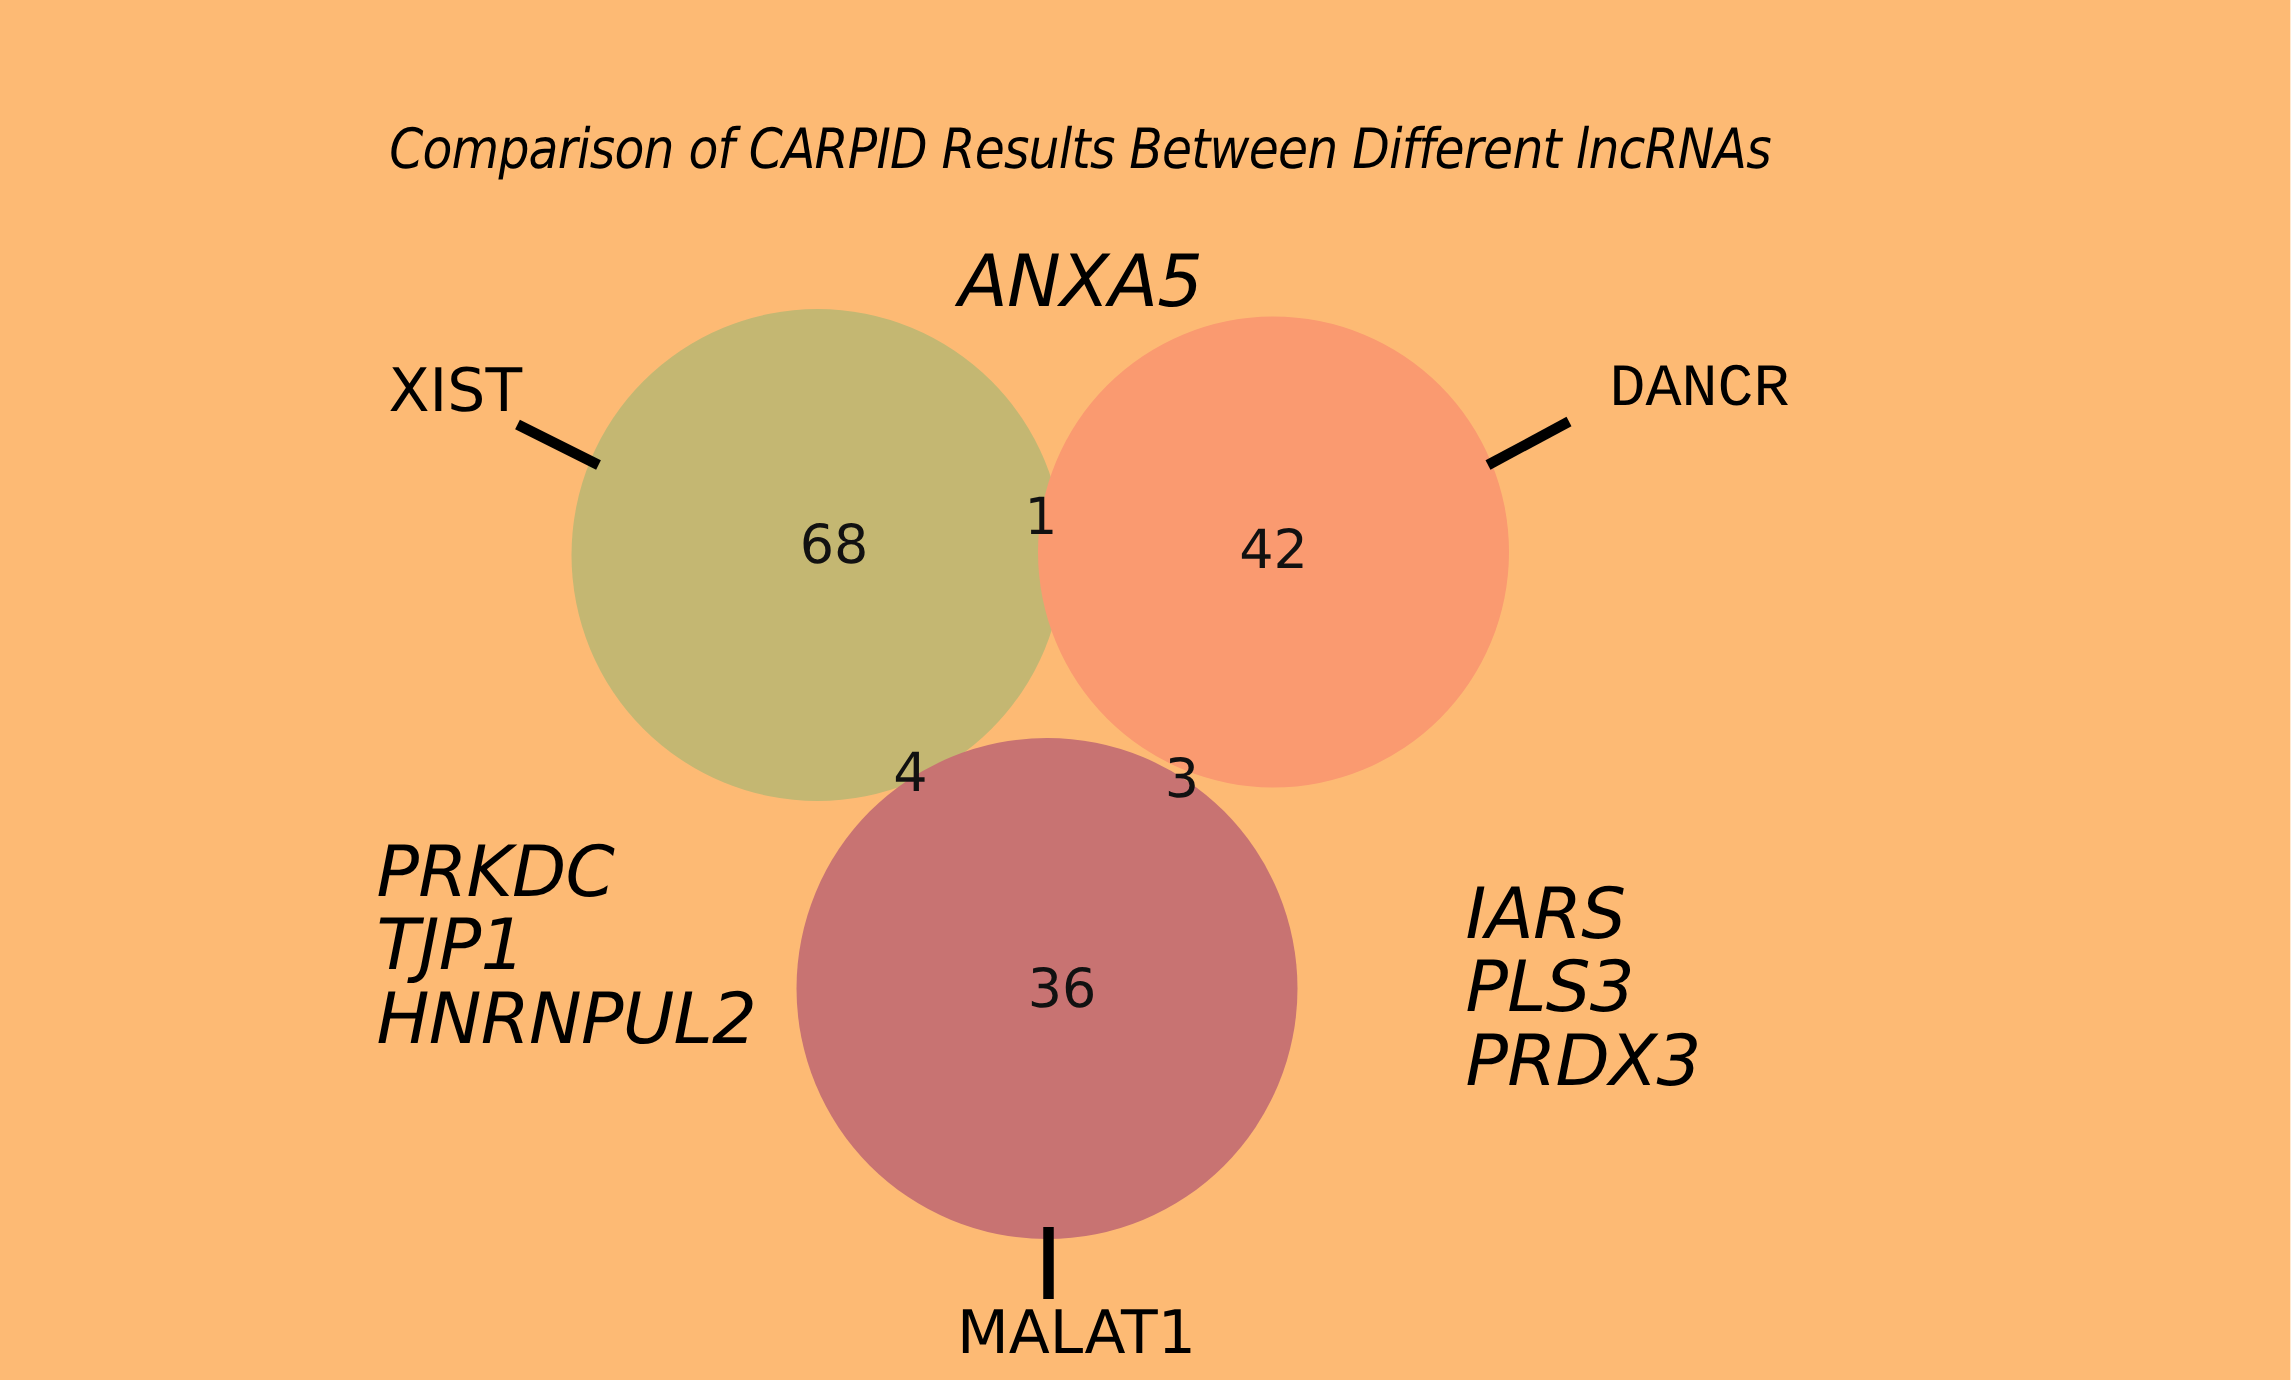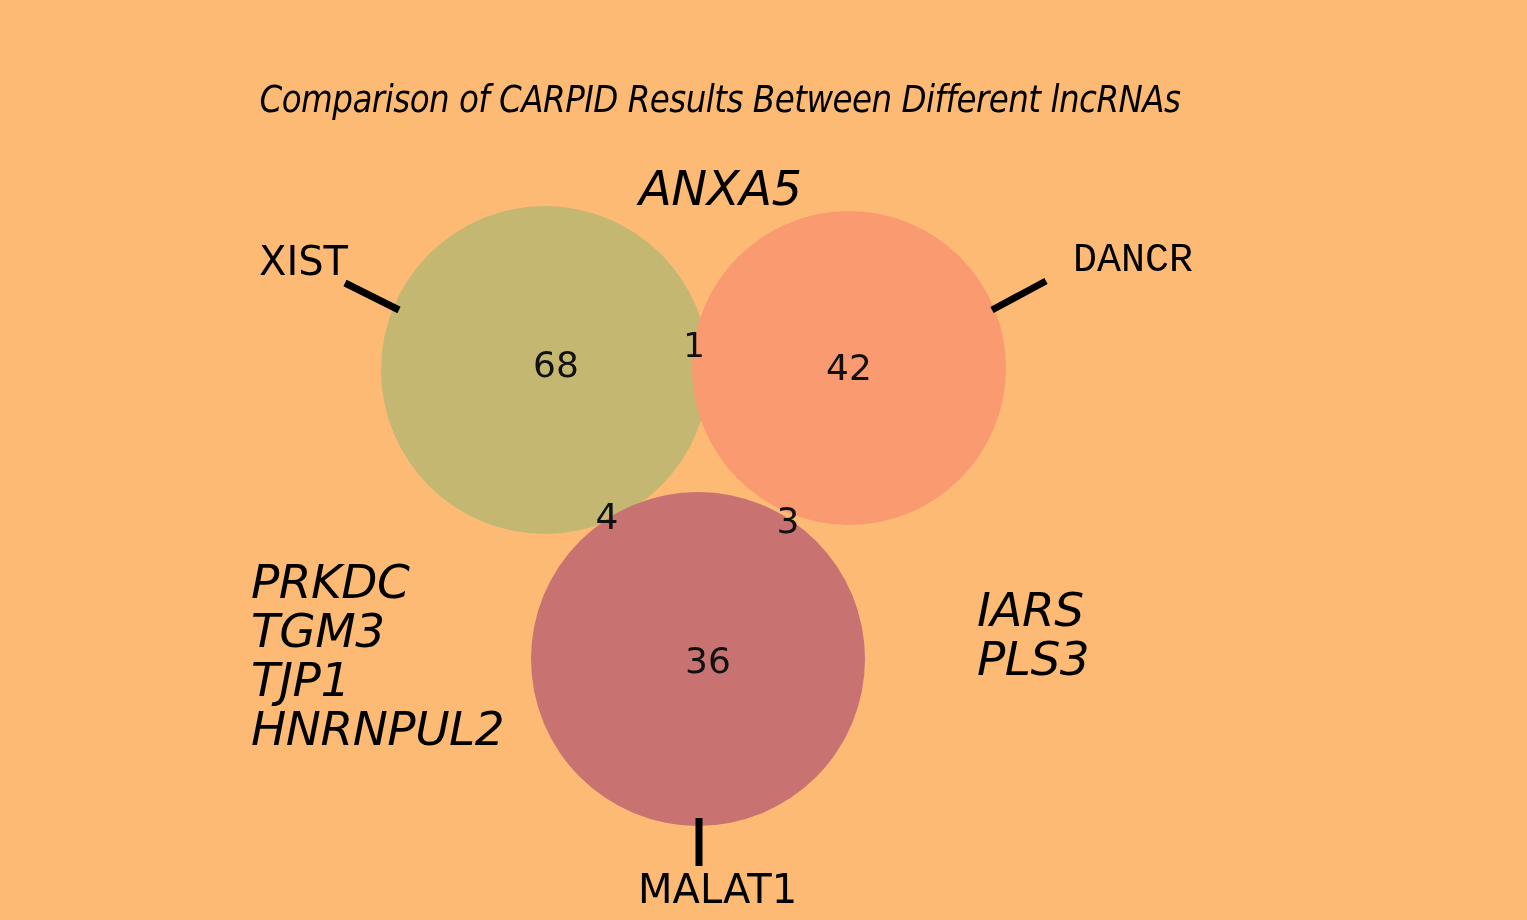--- a/index.html
+++ b/index.html
@@ -118,23 +118,23 @@
   <div class="venn-count" style="left:788px; top:520px;">3</div>
 
   <div class="set-label" style="left:259px; top:238px;">XIST</div>
   <div class="set-label" style="left:1073px; top:238px;font-family:Liberation Mono, monospace;">DANCR</div>
   <div class="set-label" style="left:622px; top:866px;margin-left:16px;">MALAT1</div>
 
   <div class="gene-label" style="left:639px; top:160px;">ANXA5</div>
 
   <div class="gene-list" style="left:251px; top:557px;">
     <div>PRKDC</div>
-    <div>TGM3</div>
     <div>TJP1</div>
     <div>HNRNPUL2</div>
   </div>
 
   <div class="gene-list" style="left:977px; top:557px;margin-top:28px;">
     <div>IARS</div>
     <div>PLS3</div>
+    <div>PRDX3</div>
   </div>
 
 </div>
 
 </body></html>

